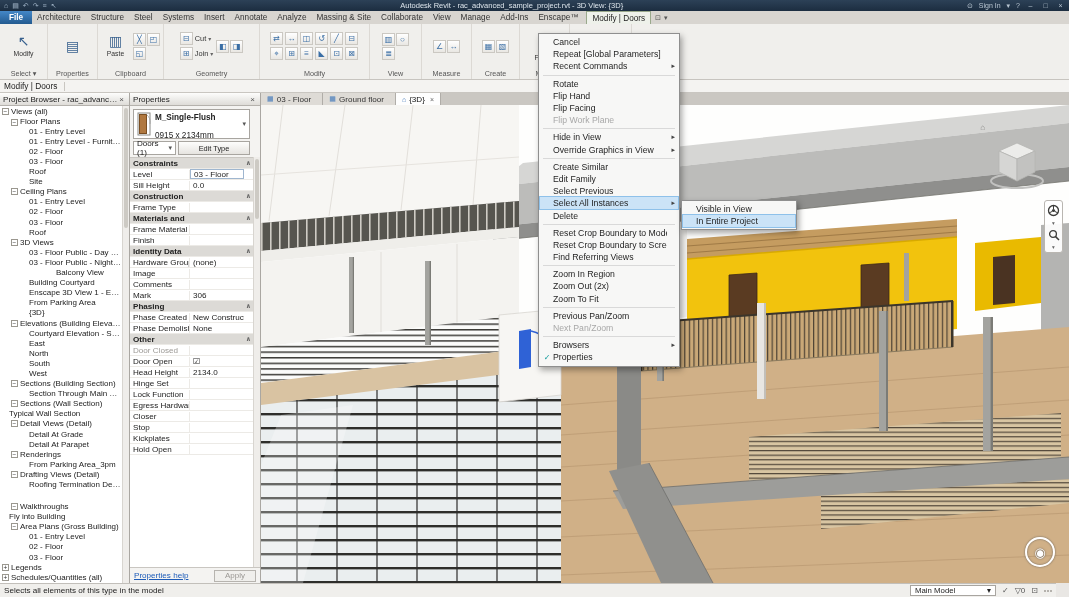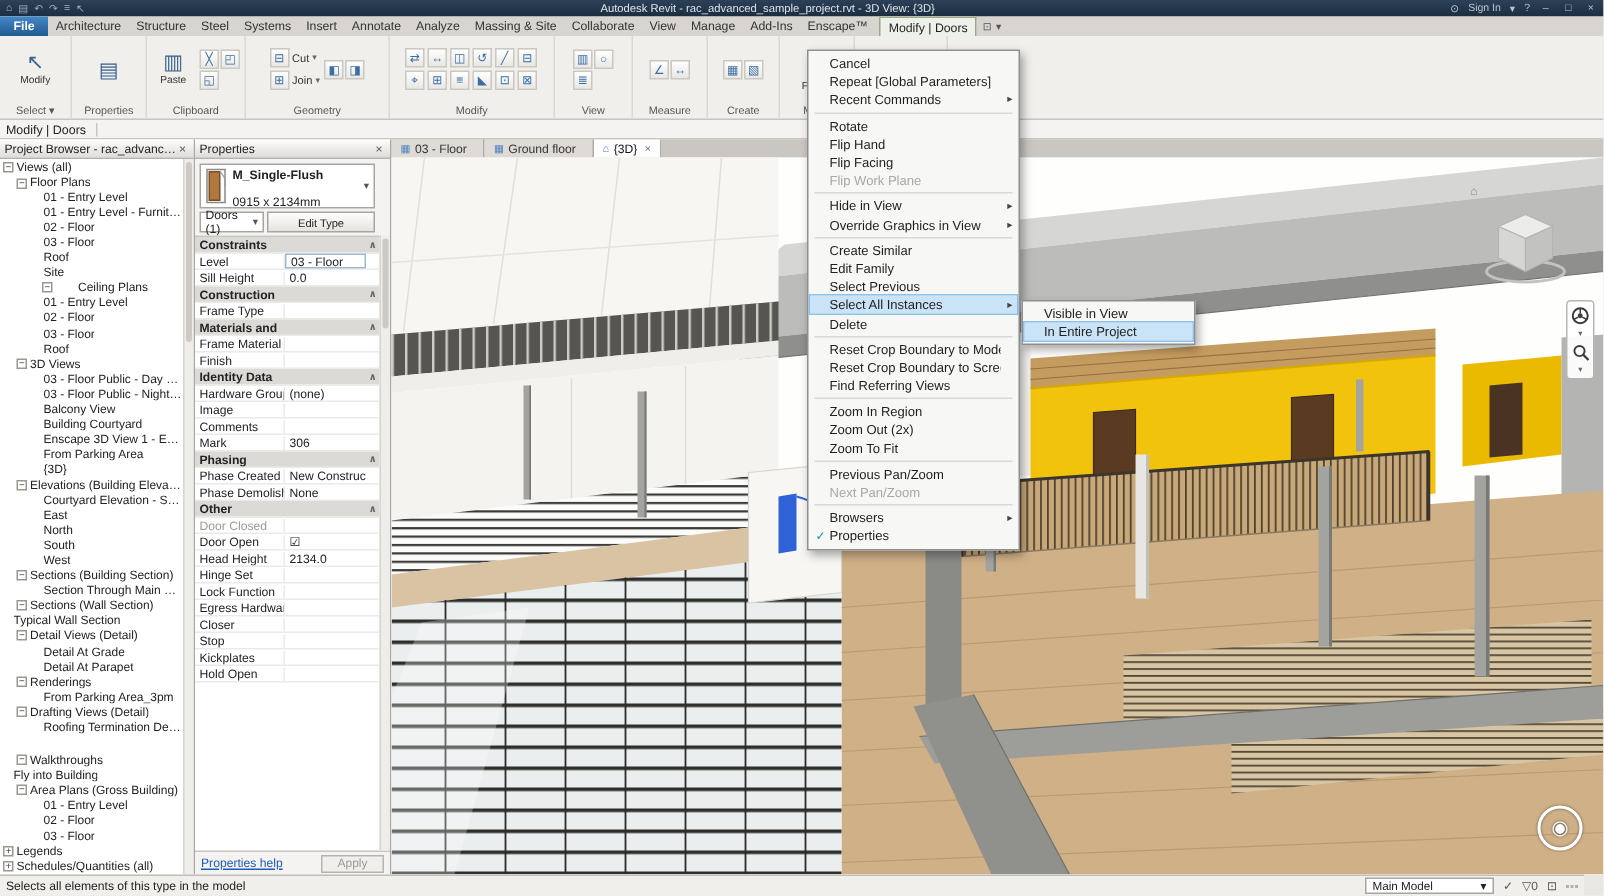--- a/index.html
+++ b/index.html
@@ -371,21 +371,21 @@
       <div class="trow" style="padding-left: 20px;">
         <span class="tbox"></span>
         <span class="tlabel">Roof</span>
       </div>
 
       <div class="trow" style="padding-left: 20px;">
         <span class="tbox"></span>
         <span class="tlabel">Site</span>
       </div>
 
-      <div class="trow exp" style="padding-left: 28px; gap: 15px;">
+      <div class="trow exp" style="padding-left: 11px;">
         <span class="tbox">−</span>
         <span class="tlabel">Ceiling Plans</span>
       </div>
 
       <div class="trow" style="padding-left: 20px;">
         <span class="tbox"></span>
         <span class="tlabel">01 - Entry Level</span>
       </div>
 
       <div class="trow" style="padding-left: 20px;">
@@ -411,21 +411,21 @@
       <div class="trow" style="padding-left: 20px;">
         <span class="tbox"></span>
         <span class="tlabel">03 - Floor Public - Day Rend...</span>
       </div>
 
       <div class="trow" style="padding-left: 20px;">
         <span class="tbox"></span>
         <span class="tlabel">03 - Floor Public - Night Re...</span>
       </div>
 
-      <div class="trow" style="padding-left: 20px;">
+      <div class="trow" style="padding-left: 20px; margin-left: 27px;">
         <span class="tbox"></span>
         <span class="tlabel">Balcony View</span>
       </div>
 
       <div class="trow" style="padding-left: 20px;">
         <span class="tbox"></span>
         <span class="tlabel">Building Courtyard</span>
       </div>
 
       <div class="trow" style="padding-left: 20px;">

